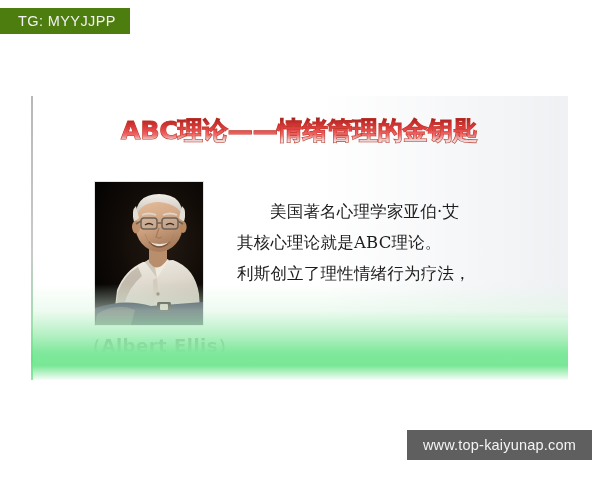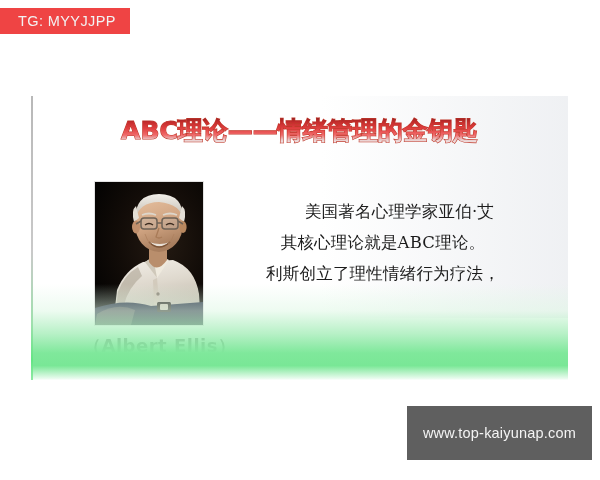--- a/index.html
+++ b/index.html
@@ -15,37 +15,37 @@
     position: relative;
   }
 
   
   #tg-badge {
     position: absolute;
     left: 0px;
     top: 8px;
     height: 26px;
     padding: 0 14px 0 18px;
-    background: #ef4444;
+    background: #4d7c0f;
     color: #f2f2f2;
     font-size: 14.5px;
     letter-spacing: 0.4px;
     display: flex;
     align-items: center;
     font-family: "Liberation Sans", sans-serif;
     white-space: nowrap;
   }
 
   
   #site-badge {
     position: absolute;
     right: 8px;
     bottom: 20px;
     height: 30px;
-    padding: 12px 16px;
+    padding: 0 16px;
     background: #5f5f5f;
     color: #f4f4f4;
     font-size: 14.5px;
     letter-spacing: 0.2px;
     display: flex;
     align-items: center;
     font-family: "Liberation Sans", sans-serif;
     white-space: nowrap;
   }
 
@@ -175,21 +175,21 @@
     position: absolute;
     left: 206px;
     top: 100px;
     width: 292px;
     font-family: "DejaVu Serif", "Liberation Serif", serif;
     font-size: 16.5px;
     line-height: 31px;
     color: #1c1c1c;
     letter-spacing: 0.2px;
   }
-  #body-text .ln { display: block; white-space: nowrap; text-align: center; }
+  #body-text .ln { display: block; white-space: nowrap; }
   #body-text .ln.first { text-indent: 33px; }
 </style>
 </head>
 <body>
 
 <div id="tg-badge">
   <span>TG: MYYJJPP</span>
 </div>
 
 <div id="slide">

